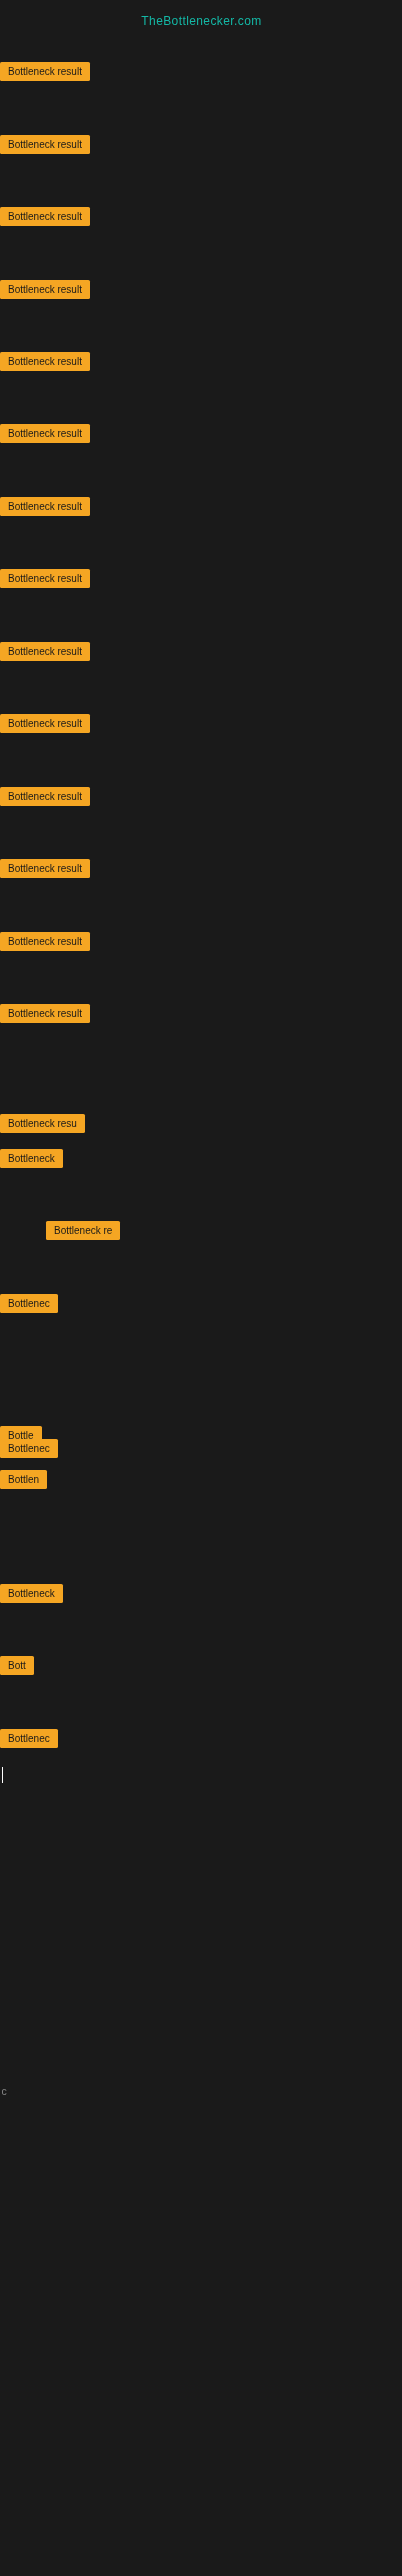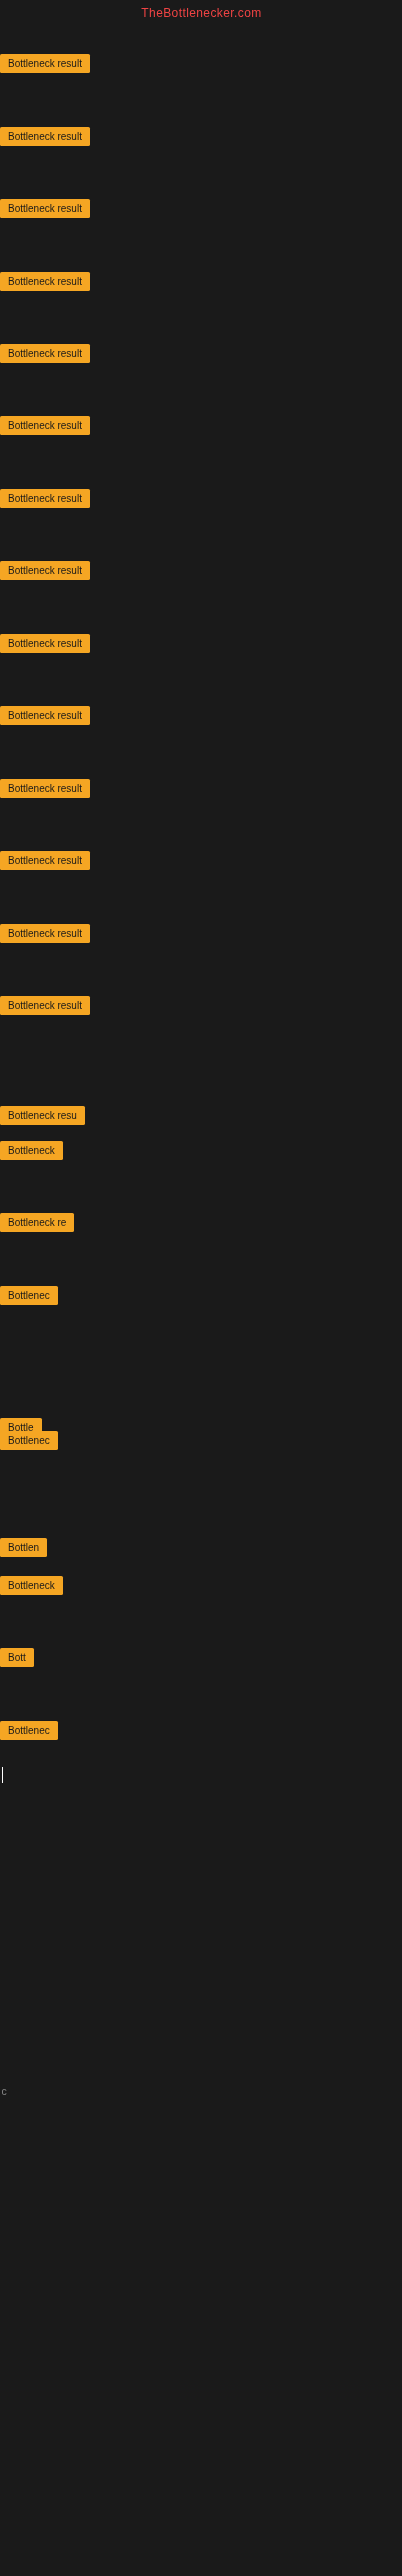--- a/index.html
+++ b/index.html
@@ -12,23 +12,24 @@
       width: 403px;
       min-height: 2576px;
       background-color: #1a1a1a;
       font-family: Arial, sans-serif;
       position: relative;
     }
 
     .site-header {
       text-align: center;
       padding: 6.4px 0 9.7px 0;
-      color: #ef4444;
+      color: #14b8a6;
       font-size: 12px;
       letter-spacing: 0.4px;
+      margin-top: 8px;
     }
 
     .bottleneck-item {
       position: absolute;
       left: 0;
     }
 
     .bottleneck-badge {
       background-color: #f5a623;
       color: #1a1a1a;
@@ -73,25 +74,25 @@
     <div class="bottleneck-item" style="top: 459px;"><span class="bottleneck-badge" style="max-width: 117px;">Bottleneck result</span></div>
     <div class="bottleneck-item" style="top: 531px;"><span class="bottleneck-badge" style="max-width: 118px;">Bottleneck result</span></div>
     <div class="bottleneck-item" style="top: 604px;"><span class="bottleneck-badge" style="max-width: 115px;">Bottleneck result</span></div>
     <div class="bottleneck-item" style="top: 676px;"><span class="bottleneck-badge" style="max-width: 114px;">Bottleneck result</span></div>
     <div class="bottleneck-item" style="top: 749px;"><span class="bottleneck-badge" style="max-width: 115px;">Bottleneck result</span></div>
     <div class="bottleneck-item" style="top: 821px;"><span class="bottleneck-badge" style="max-width: 114px;">Bottleneck result</span></div>
     <div class="bottleneck-item" style="top: 894px;"><span class="bottleneck-badge" style="max-width: 106px;">Bottleneck result</span></div>
     <div class="bottleneck-item" style="top: 966px;"><span class="bottleneck-badge" style="max-width: 103px;">Bottleneck result</span></div>
     <div class="bottleneck-item" style="top: 1076px;"><span class="bottleneck-badge" style="max-width: 92px;">Bottleneck resu</span></div>
     <div class="bottleneck-item" style="top: 1111px;"><span class="bottleneck-badge" style="max-width: 66px;">Bottleneck</span></div>
-    <div class="bottleneck-item" style="top: 1183px;"><span class="bottleneck-badge" style="max-width: 79px;">Bottleneck re</span></div>
+    <div class="bottleneck-item" style="top: 1183px;"><span class="bottleneck-badge" style="max-width: 79px; margin-left: 46px;">Bottleneck re</span></div>
     <div class="bottleneck-item" style="top: 1256px;"><span class="bottleneck-badge" style="max-width: 60px;">Bottlenec</span></div>
     <div class="bottleneck-item" style="top: 1388px;"><span class="bottleneck-badge" style="max-width: 43px;">Bottle</span></div>
     <div class="bottleneck-item" style="top: 1401px;"><span class="bottleneck-badge" style="max-width: 60px;">Bottlenec</span></div>
-    <div class="bottleneck-item" style="top: 1508px; text-align: center;"><span class="bottleneck-badge" style="max-width: 48px;">Bottlen</span></div>
+    <div class="bottleneck-item" style="top: 1432px; text-align: center;"><span class="bottleneck-badge" style="max-width: 48px;">Bottlen</span></div>
     <div class="bottleneck-item" style="top: 1546px;"><span class="bottleneck-badge" style="max-width: 66px;">Bottleneck</span></div>
     <div class="bottleneck-item" style="top: 1618px;"><span class="bottleneck-badge" style="max-width: 34px;">Bott</span></div>
     <div class="bottleneck-item" style="top: 1691px;"><span class="bottleneck-badge" style="max-width: 60px;">Bottlenec</span></div>
   </div>
 
 <div class="cursor-line" style="top:1767px;"></div>
 <div class="small-char" style="top:2085px;">c</div>
 
 
 </body></html>

